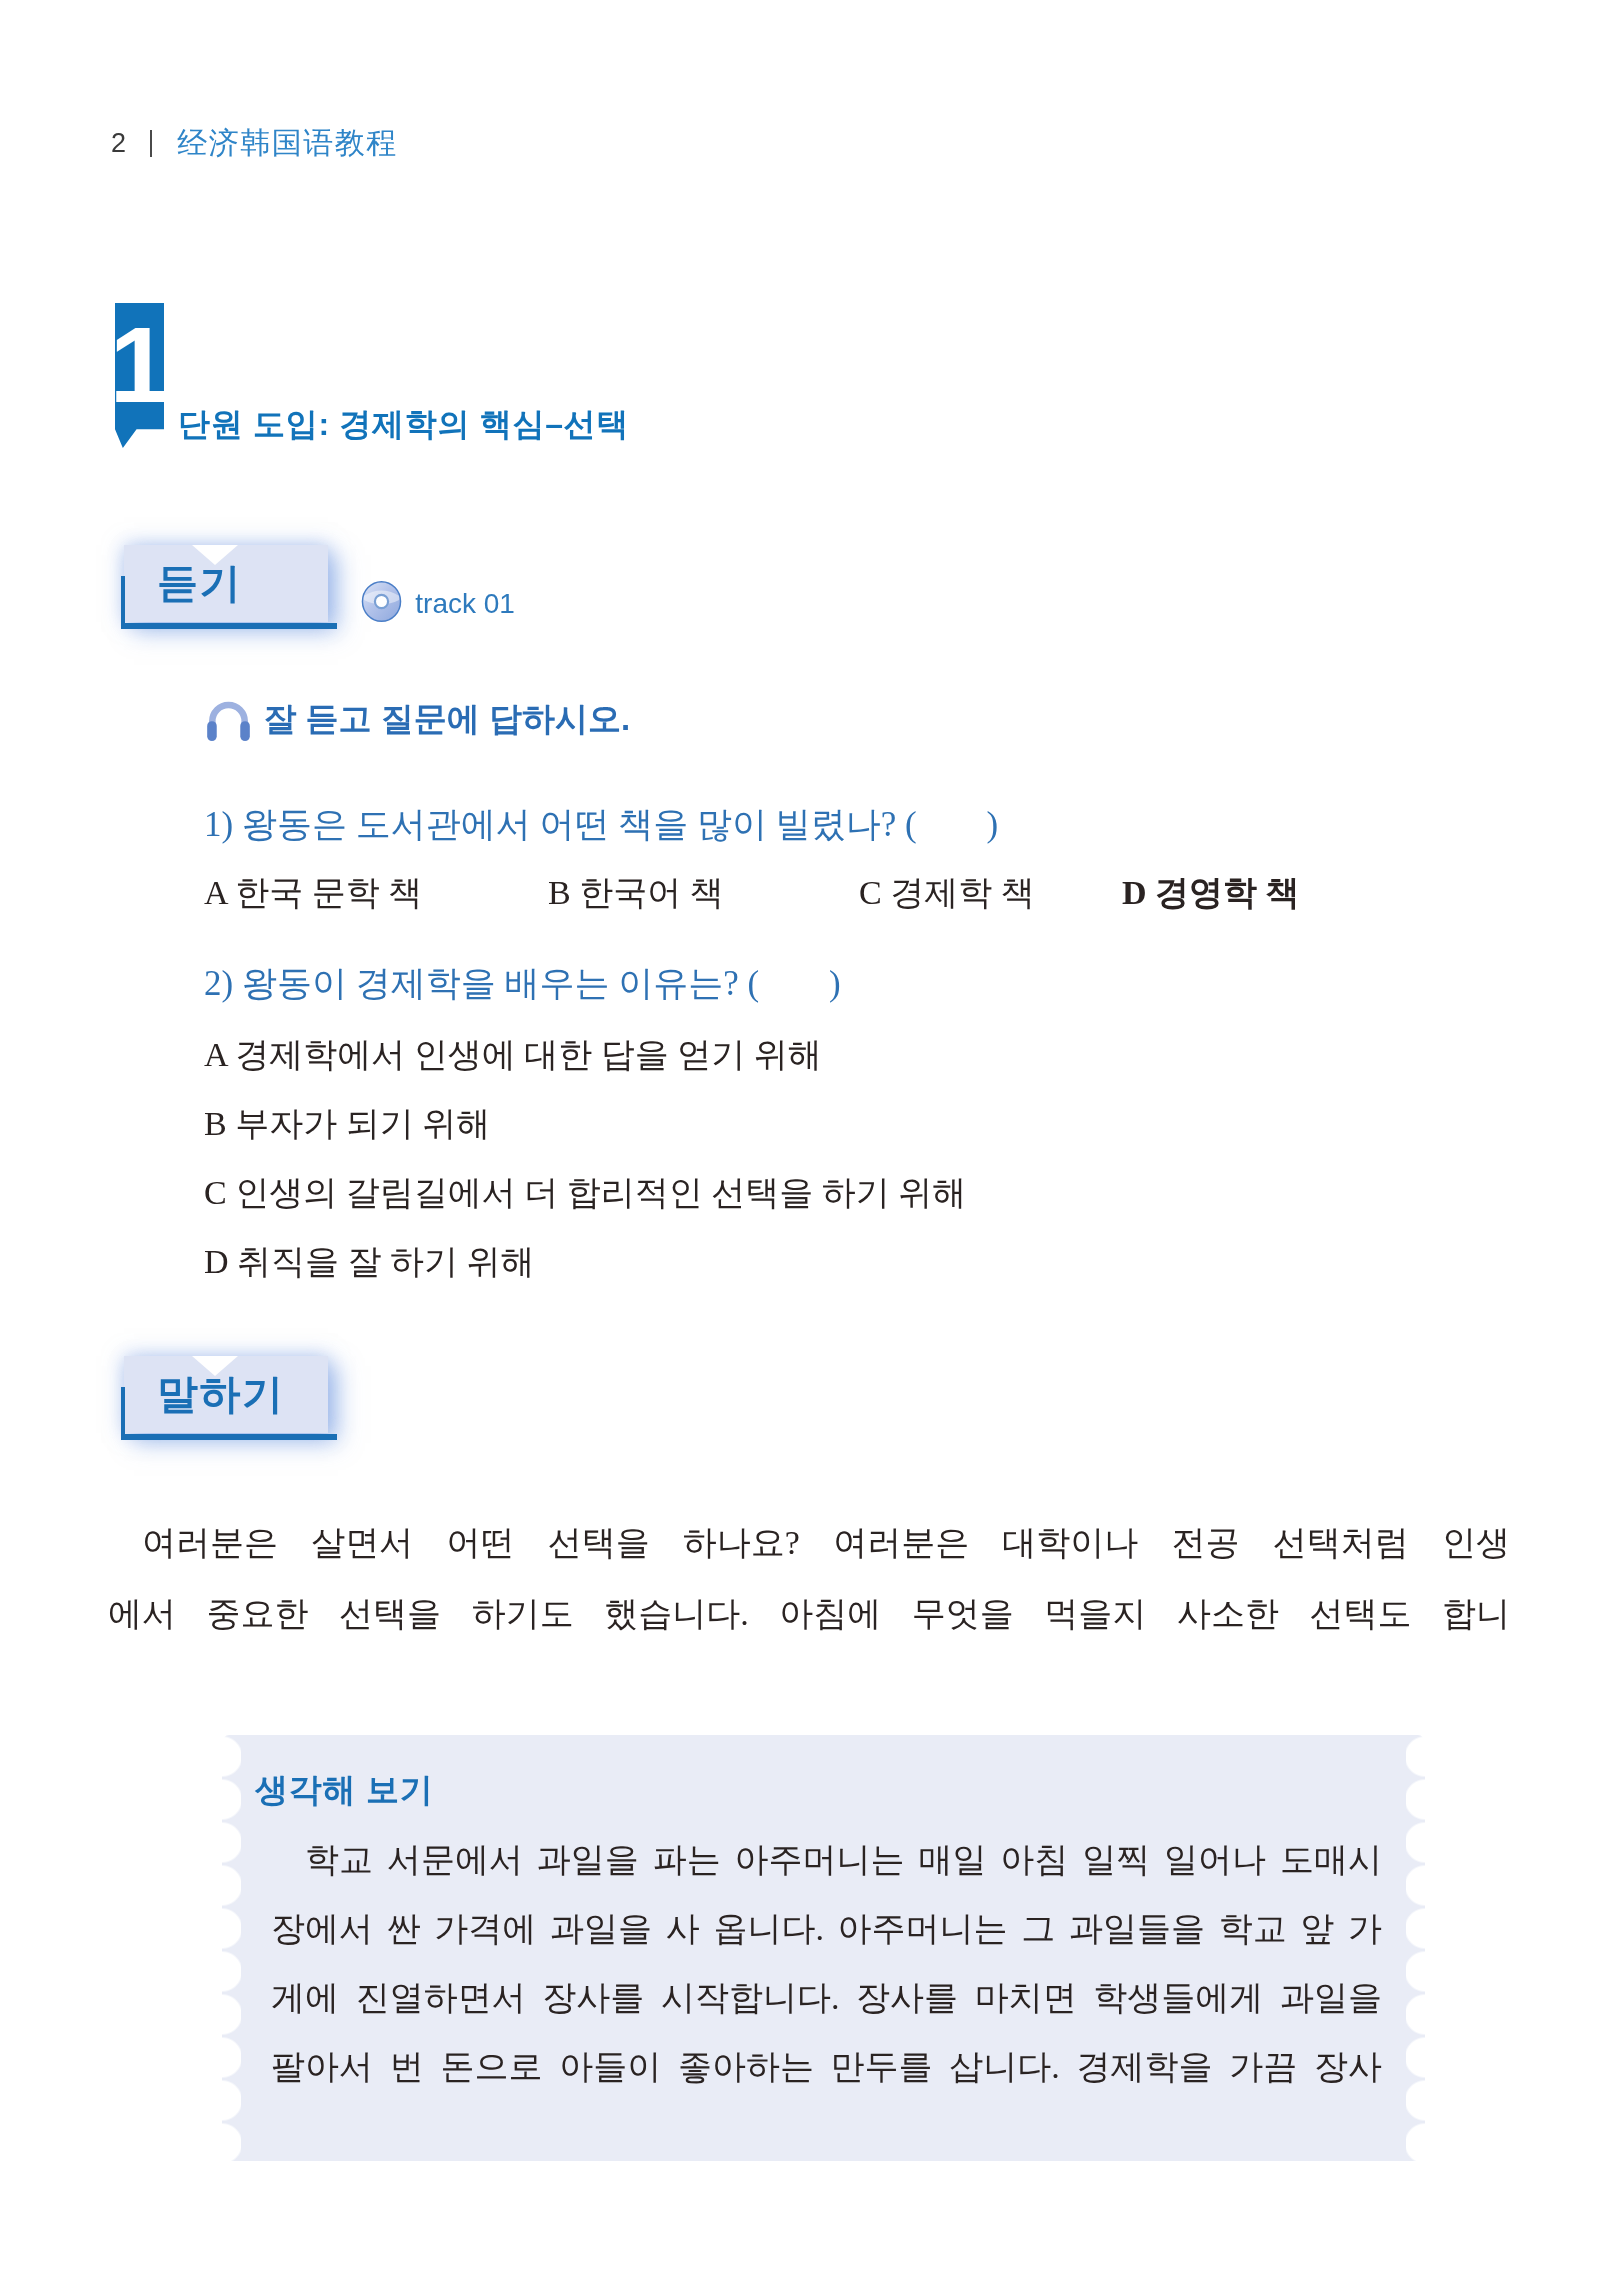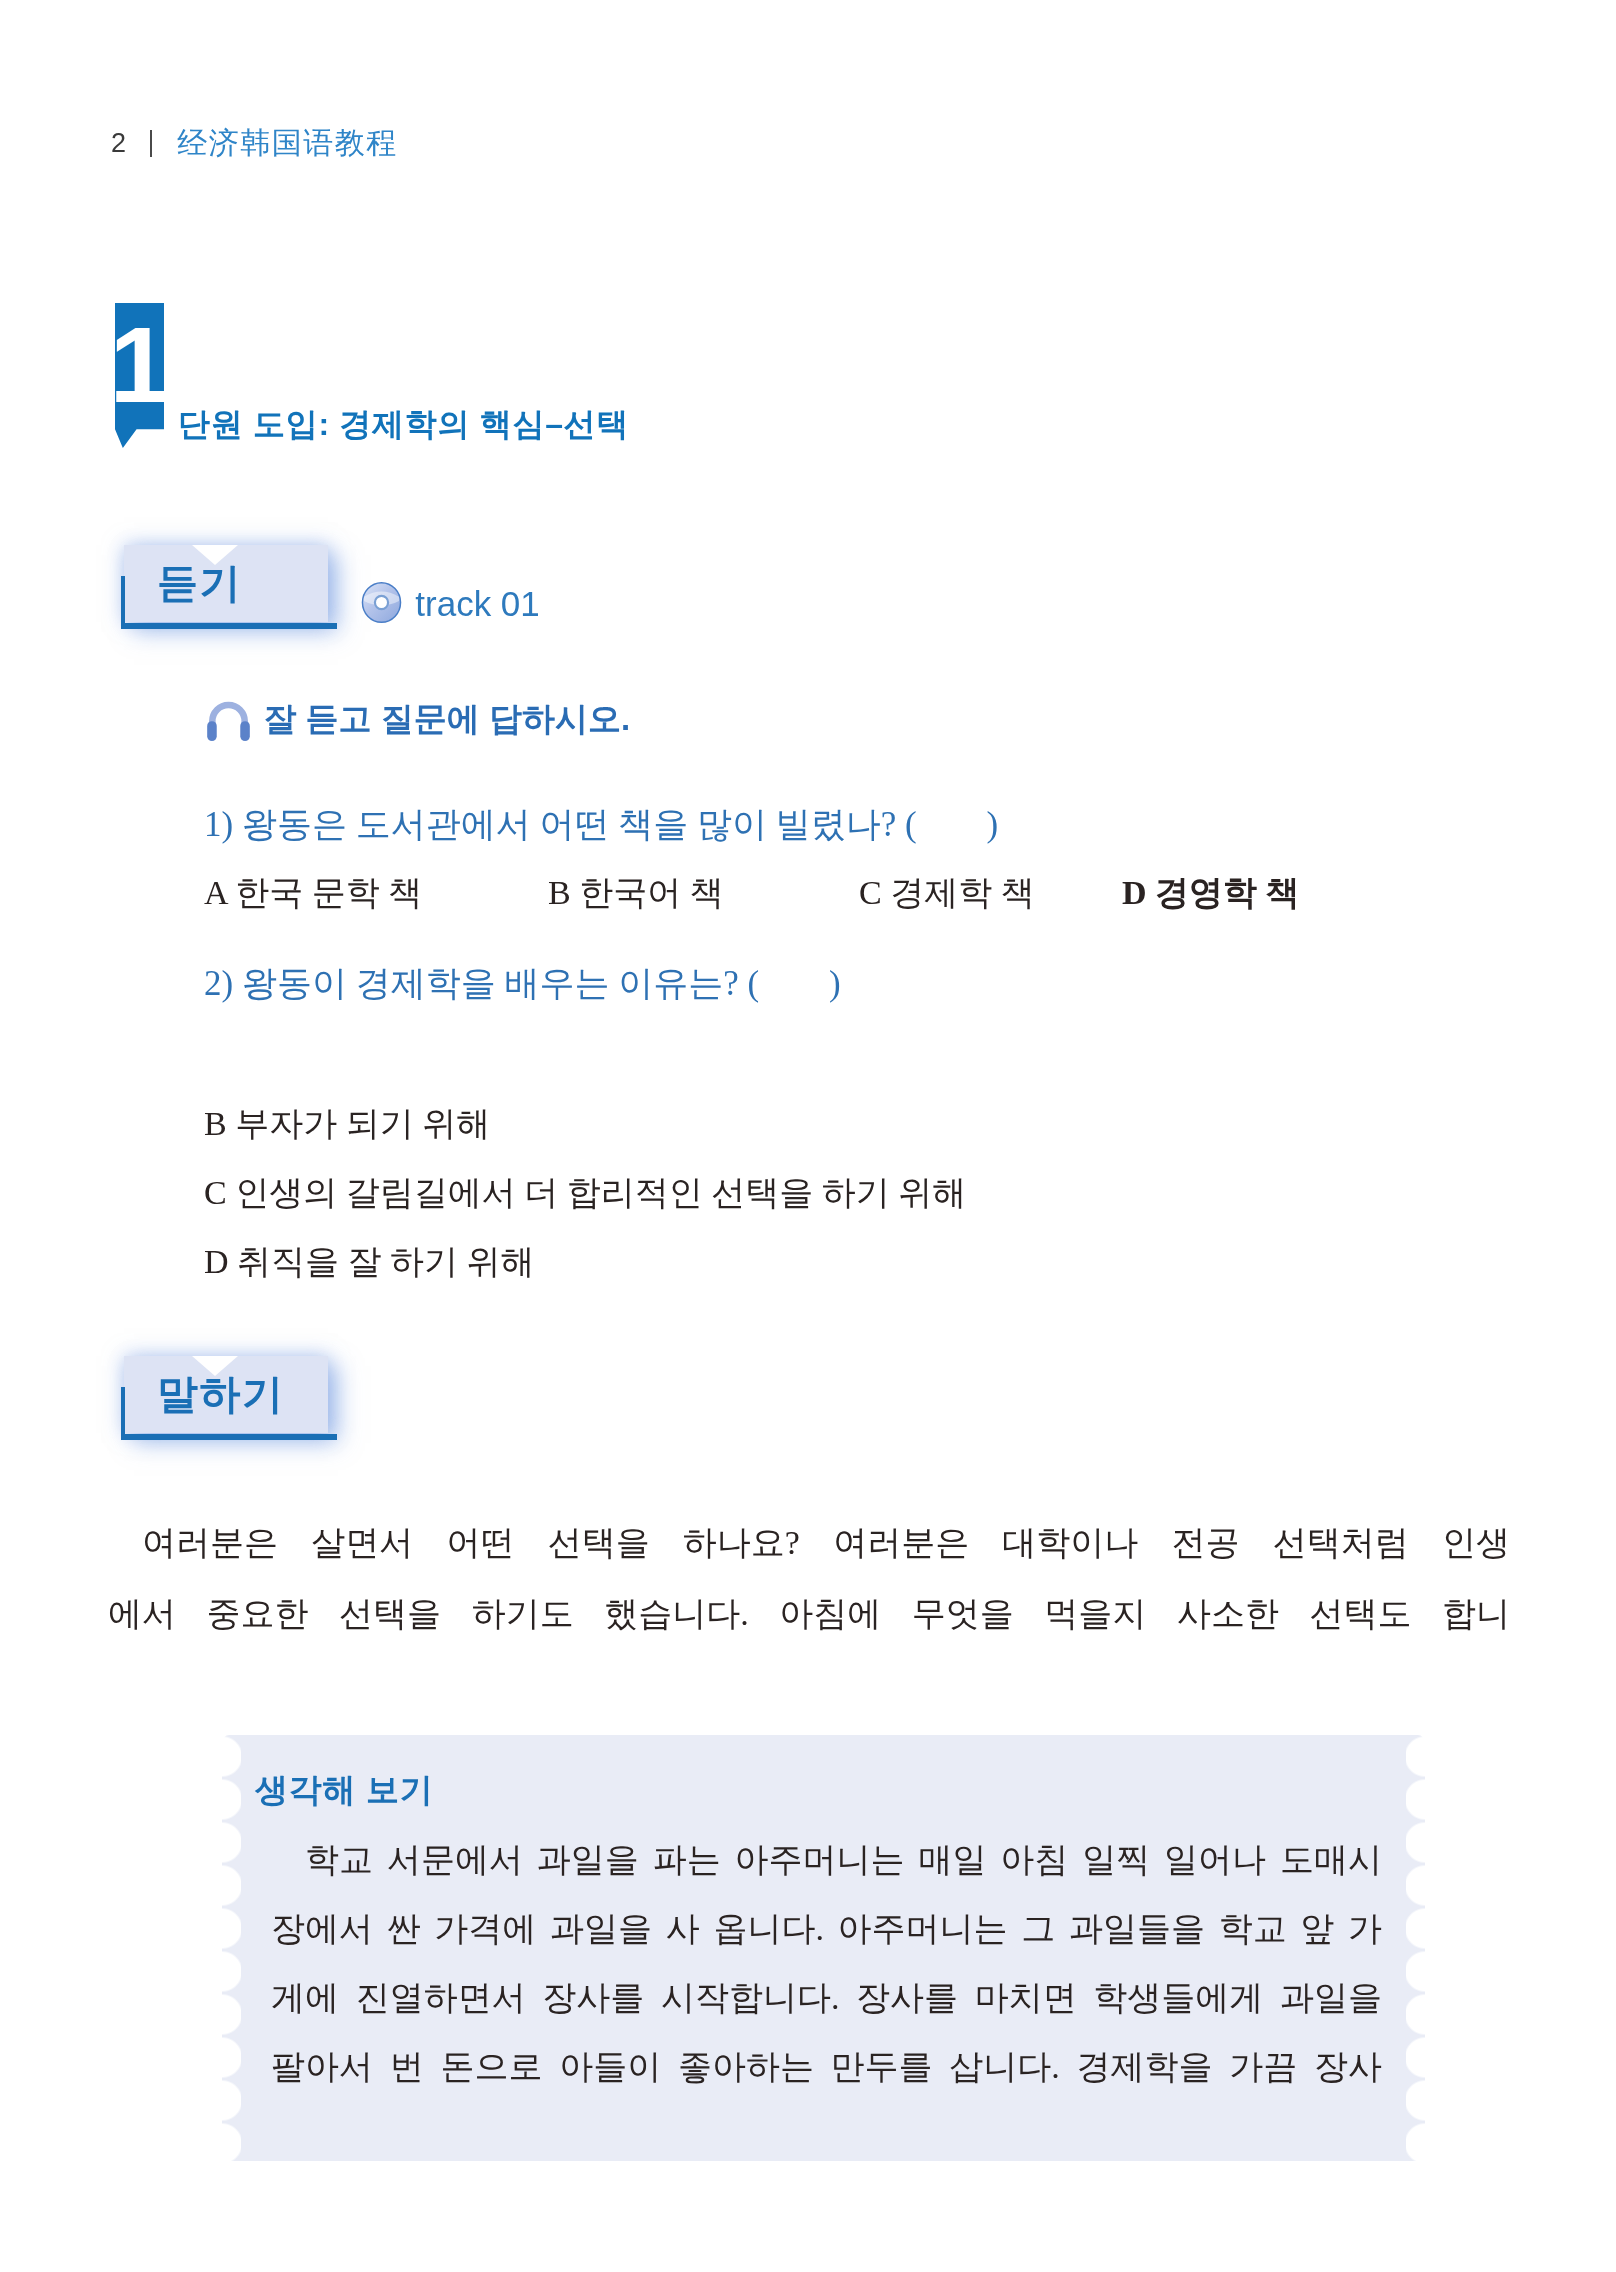--- a/index.html
+++ b/index.html
@@ -45,21 +45,21 @@
   .badge-label{
     position:absolute;left:33px;top:16.3px;
     font-size:41px;font-weight:bold;color:#1a6fb5;letter-spacing:1.5px;line-height:1.1;
   }
   .badge-listening{top:545px;}
   .badge-speaking{top:1356px;}
 
   
   .track-row{position:absolute;left:361px;top:580px;display:flex;align-items:center;}
   .cd-icon{display:block;}
-  .track-label{font-size:35px;color:#2e7abd;margin-left:13.3px;margin-top:4.4px;}
+  .track-label{font-size:28px;color:#2e7abd;margin-left:13.3px;margin-top:4.4px;}
 
   
   .instruction-row{position:absolute;left:204px;top:694px;display:flex;align-items:center;}
   .headphones-icon{display:block;}
   .instruction-text{font-size:33px;font-weight:bold;color:#2a6cb4;margin-left:10.4px;}
 
   
   .serif{font-family:"Liberation Serif","DejaVu Serif",serif;}
   .question{
     position:absolute;left:204px;font-size:35px;color:#2e71b3;white-space:pre;
@@ -154,20 +154,21 @@
 
   <div class="question question-1 serif">1) 왕동은 도서관에서 어떤 책을 많이 빌렸나? (        )</div>
   <div class="q1-options serif">
     <span class="q1-opt-a">A 한국 문학 책</span>
     <span class="q1-opt-b">B 한국어 책</span>
     <span class="q1-opt-c">C 경제학 책</span>
     <span class="q1-opt-d">D 경영학 책</span>
   </div>
 
   <div class="question question-2 serif">2) 왕동이 경제학을 배우는 이유는? (        )</div>
+  <div class="q2-option q2-opt-a serif">A 경제학에서 인생에 대한 답을 얻기 위해</div>
   <div class="q2-option q2-opt-b serif">B 부자가 되기 위해</div>
   <div class="q2-option q2-opt-c serif">C 인생의 갈림길에서 더 합리적인 선택을 하기 위해</div>
   <div class="q2-option q2-opt-d serif">D 취직을 잘 하기 위해</div>
 
   <div class="badge badge-speaking">
     <span class="badge-notch"></span>
     <span class="badge-left-line"></span>
     <span class="badge-bottom-line"></span>
     <span class="badge-label">말하기</span>
   </div>

